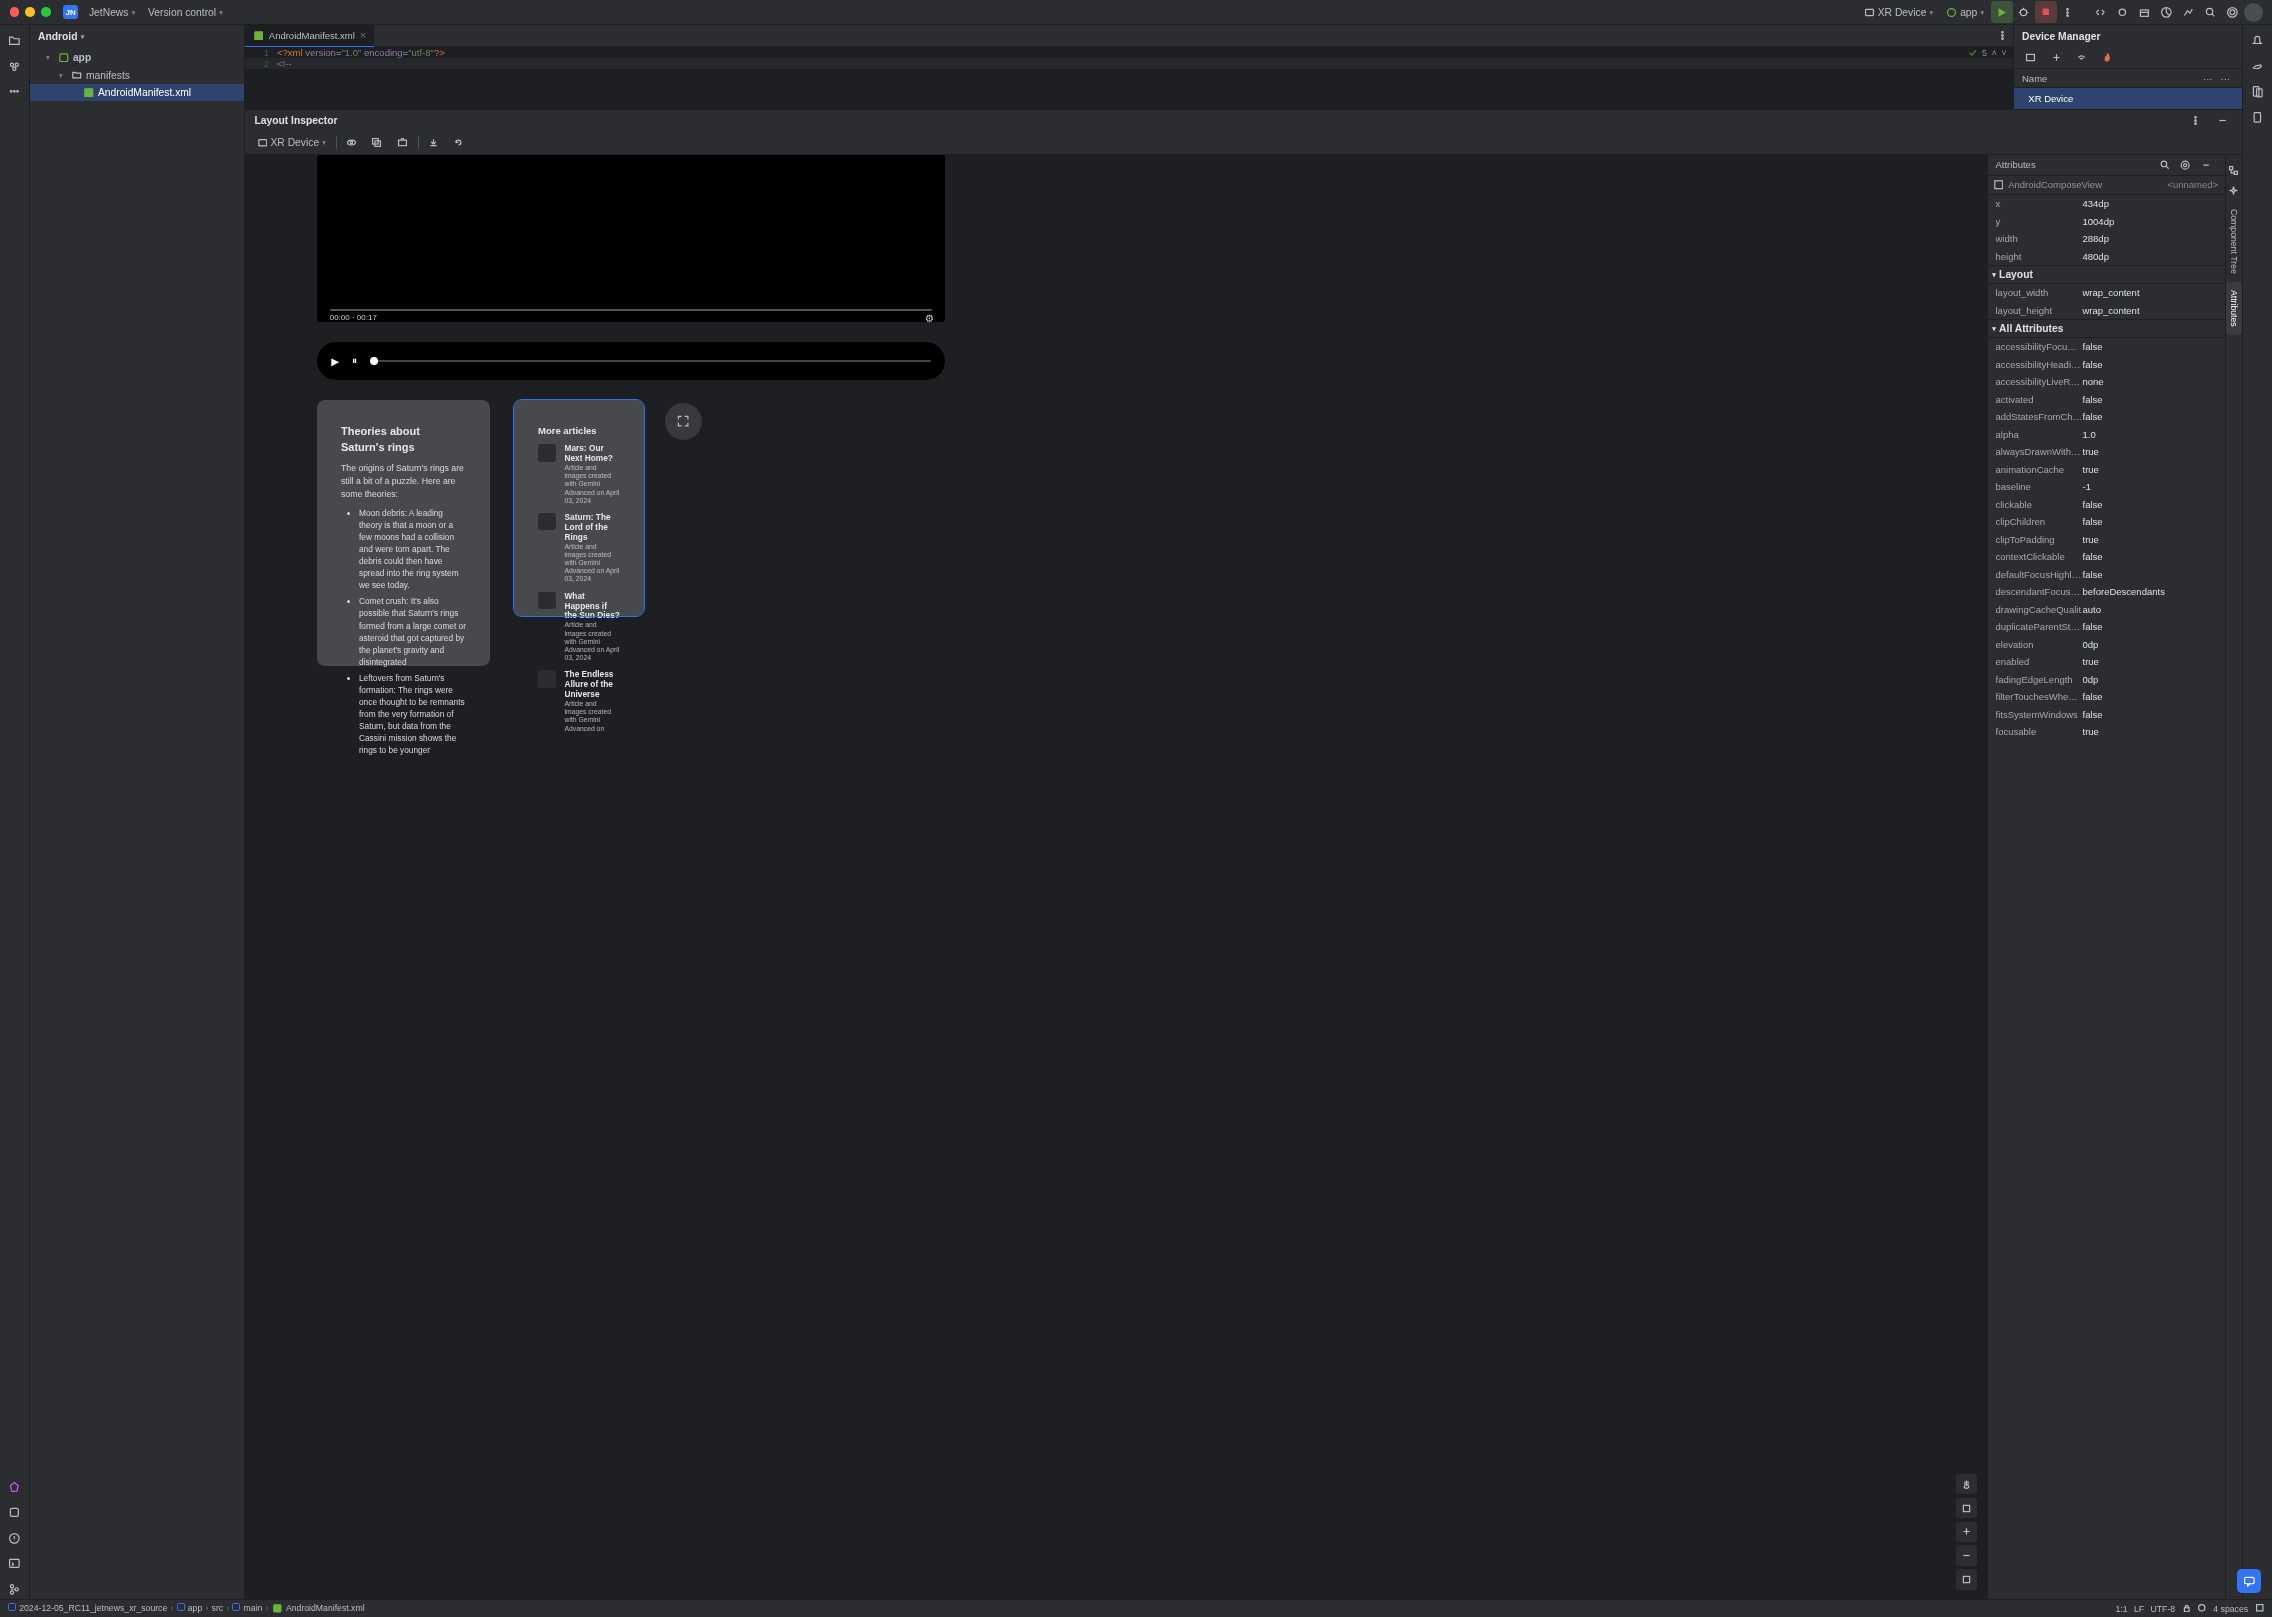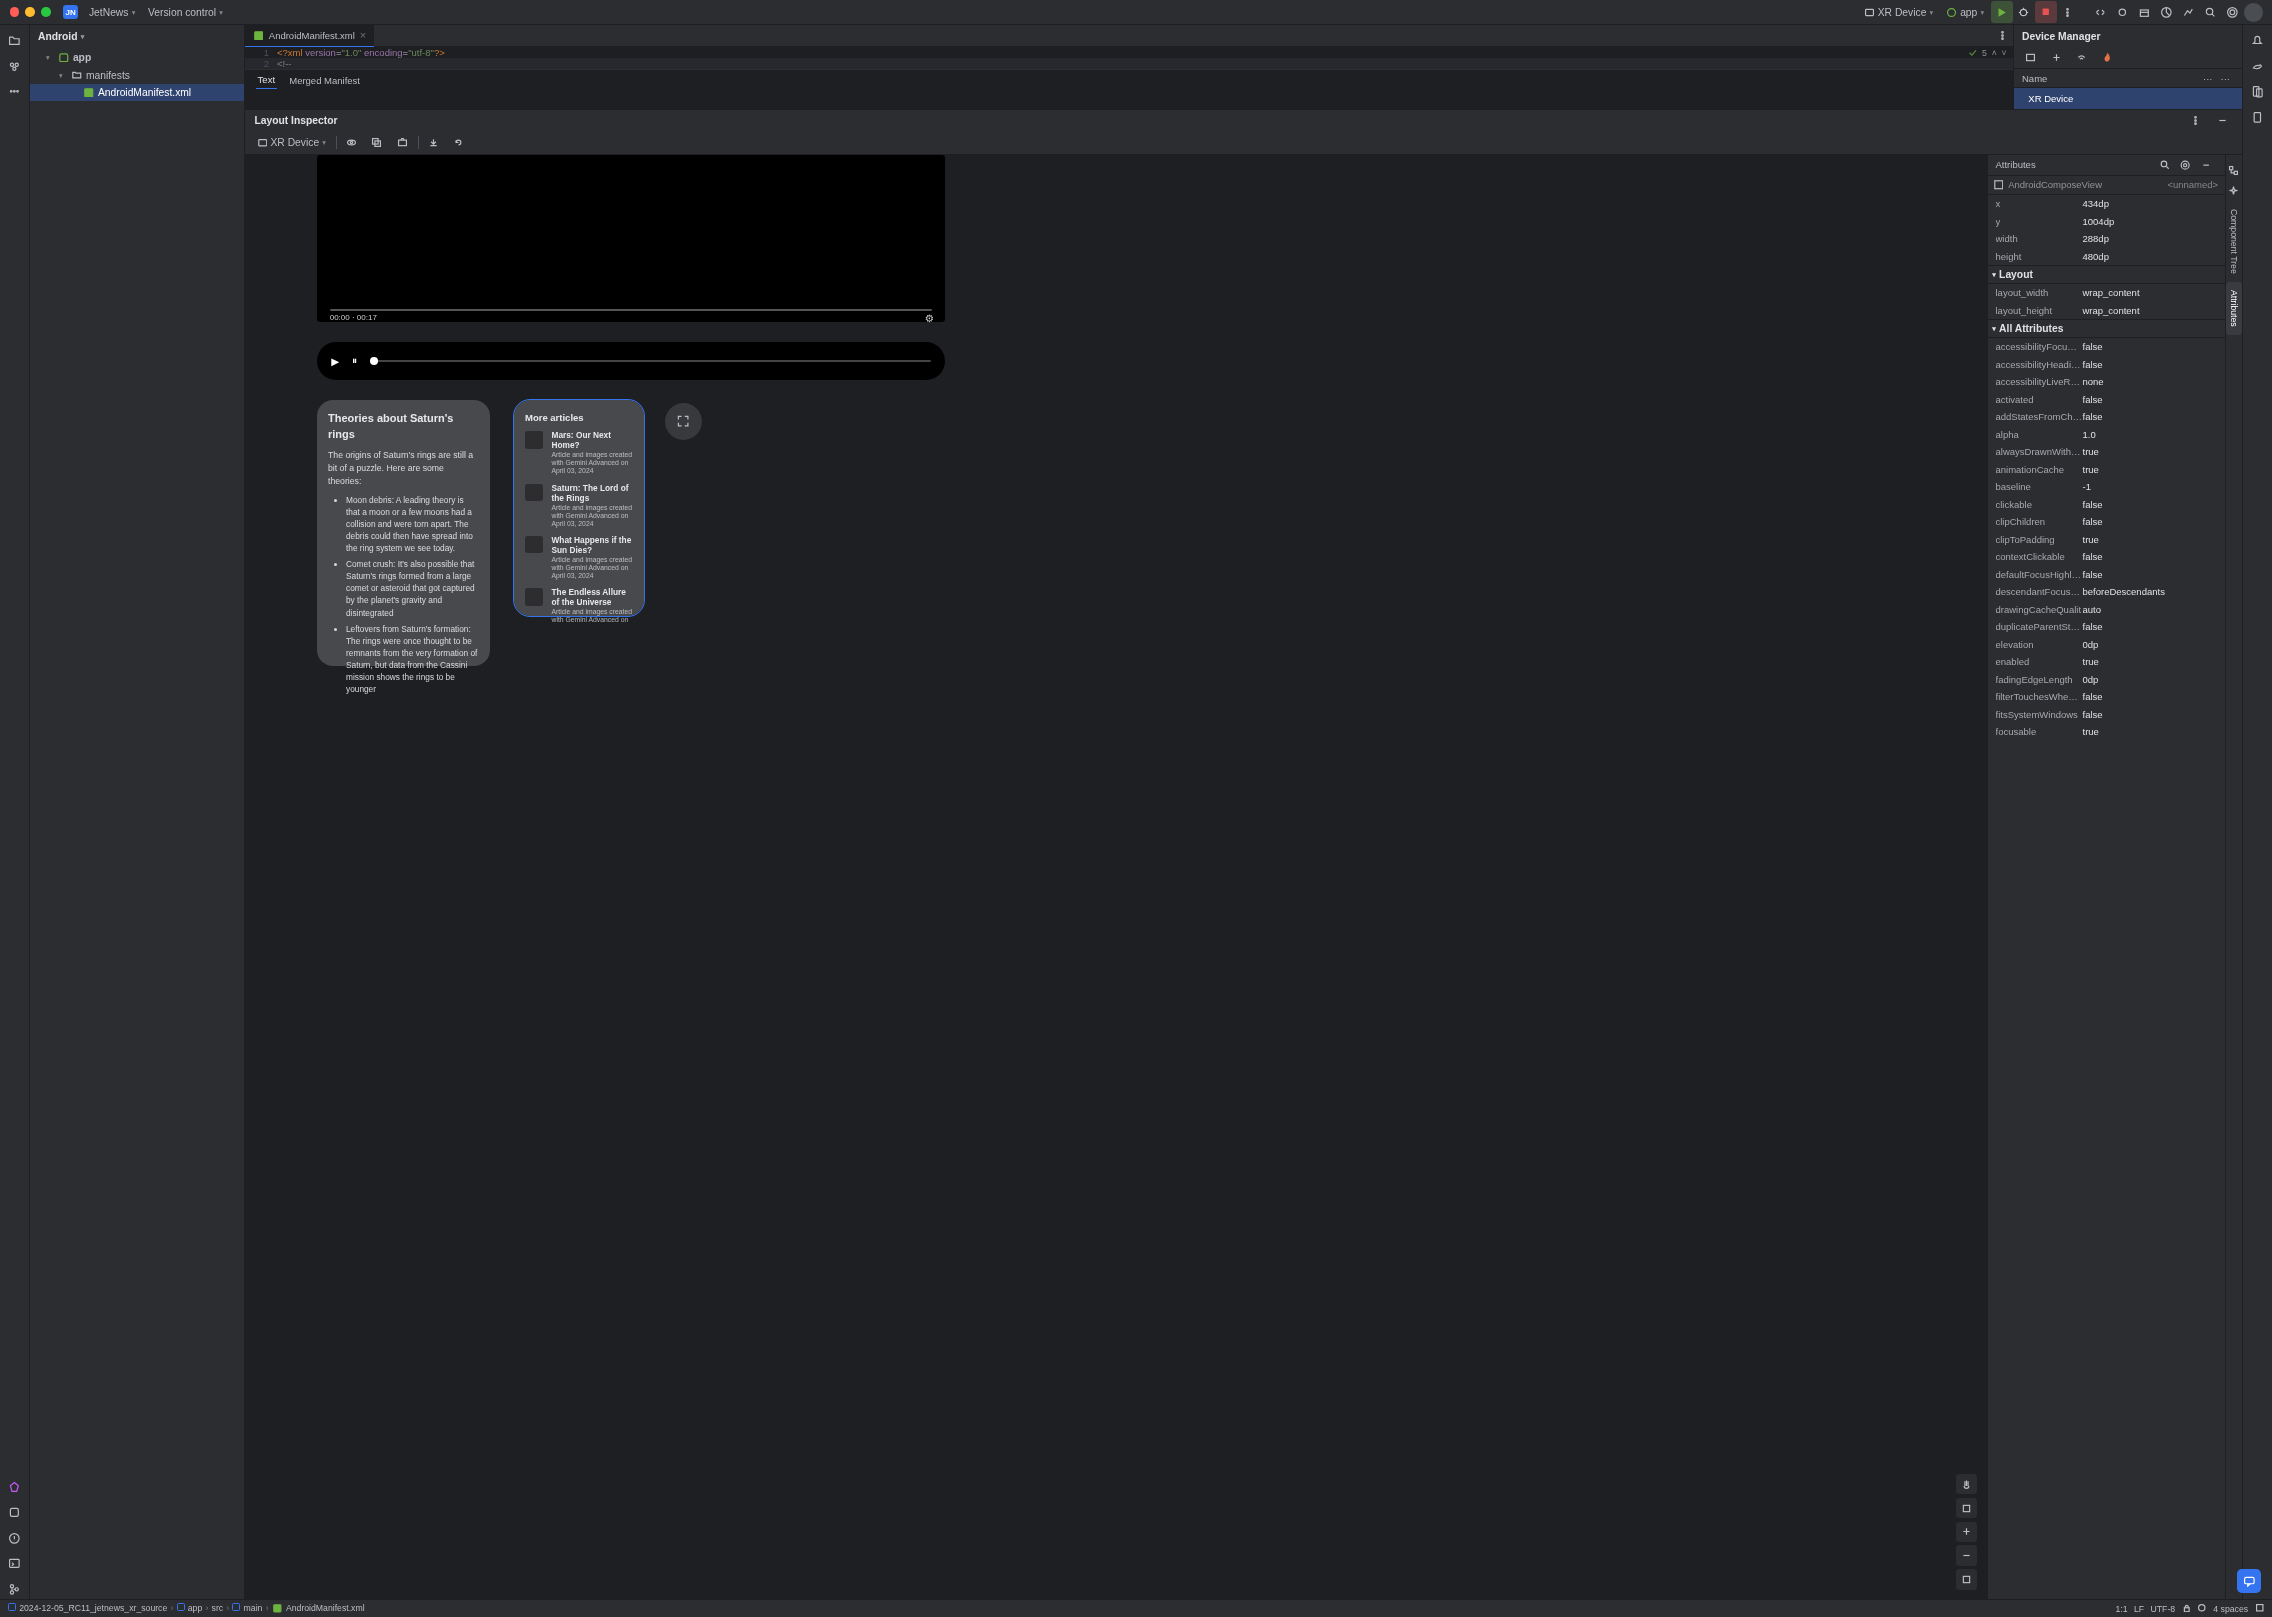--- a/index.html
+++ b/index.html
@@ -76,21 +76,21 @@
 
 .canvas{background:#1e1f22;position:relative;overflow:hidden}
 .video-box{position:absolute;left:72px;top:0;width:628px;height:167px;background:#000;border-radius:3.2px}
 .vb-bar{position:absolute;bottom:11px;left:12.7px;right:12.7px;height:2.4px;background:#555;border-radius:1.6px}
 .vb-time{position:absolute;bottom:0;left:12.7px;font-size:8px;color:#ccc}
 .vb-gear{position:absolute;bottom:-1.6px;right:11px;color:#ccc}
 .player{position:absolute;left:72px;top:187px;width:628px;height:38px;background:#000;border-radius:19px;display:flex;align-items:center;padding:0 14.3px;gap:12.7px}
 .player .track{flex:1;height:2.4px;background:#444;border-radius:1.6px;position:relative}
 .player .thumb{position:absolute;left:0;top:-3.2px;width:8.7px;height:8.7px;border-radius:50%;background:#fff}
 
-.card{position:absolute;background:#48494d;border-radius:16px;padding:11px;color:#e8e8ea;font-size:8.7px;line-height:1.45}
+.card{position:absolute;background:#48494d;border-radius:8px;padding:24px;color:#e8e8ea;font-size:8.7px;line-height:1.45}
 .card h3{font-size:11px;font-weight:600;margin-bottom:6.4px}
 .card1{left:72px;top:245px;width:173px;height:266px}
 .card1 p{margin-bottom:6.4px;font-size:8.7px;opacity:.9}
 .card1 li{font-size:8.3px;margin-bottom:4.8px;margin-left:18px;opacity:.9}
 .card2{left:269px;top:245px;width:130px;height:216px;outline:1.6px solid #3574f0}
 .art{display:flex;gap:9px;margin-bottom:8px}
 .art-img{width:17.5px;height:17.5px;border-radius:2.4px;background:#2d2d30;flex-shrink:0}
 .art-t{font-size:8.3px;font-weight:600;line-height:1.2}
 .art-s{font-size:6.8px;opacity:.7;line-height:1.2}
 
@@ -351,24 +351,20 @@
                 <path d="M2 6 L5 9 L10 3"></path>
               </svg>
             <span>5</span>
             <span>˄</span>
             <span>˅</span>
           </div>
         </div>
         <div class="edline" style="background:#26282e">
           <div class="gut">2</div>
           <div class="code tok-cmt">&lt;!--</div>
-        </div>
-        <div class="subtabs">
-          <div class="subtab act">Text</div>
-          <div class="subtab">Merged Manifest</div>
         </div>
       </div>
 
       <div class="devmgr">
         <div class="devhead">Device Manager</div>
         <div class="devtool">
           <div class="strip-btn">
               <svg width="11" height="11" viewBox="0 0 14 14">
                 <rect x="2" y="3" width="10" height="8"></rect>
               </svg>

